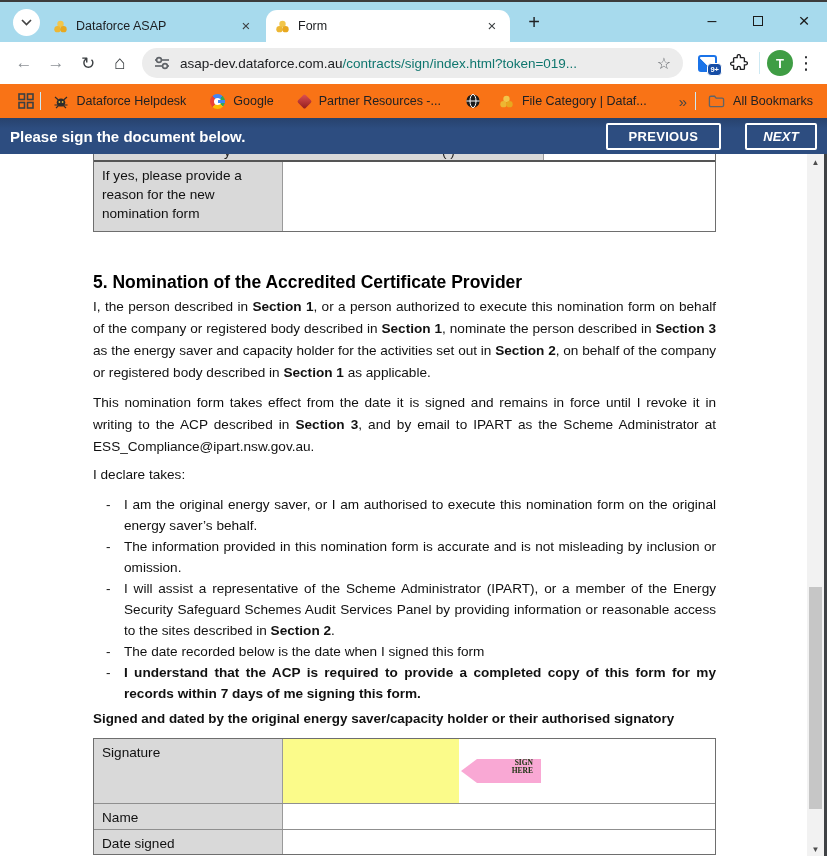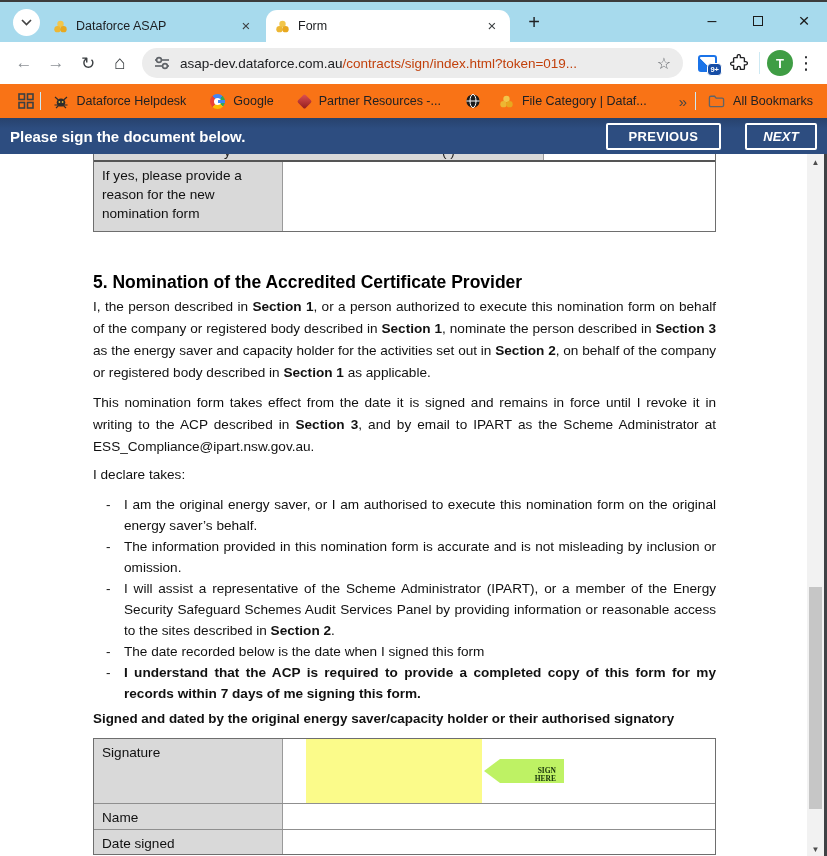--- a/index.html
+++ b/index.html
@@ -27,21 +27,21 @@
 
   
   .toolbar { height:42px; background:#fff; display:flex; align-items:center; padding:0 8px; }
   .nav-btn { width:32px; height:32px; display:flex; align-items:center; justify-content:center;
     font-size:17px; border-radius:50%; }
   .dim { color:#8d9297; }
   .dark { color:#3c4043; }
   .omnibox { flex:1; height:30px; min-width:0; background:#ececec; border-radius:15px;
     display:flex; align-items:center; padding:0 12px; margin:0 6px; }
   .url { margin-left:10px; font-size:13.5px; color:#202124; white-space:nowrap; overflow:hidden; }
-  .url .path { color:#c2410c; }
+  .url .path { color:#0f766e; }
   .star { margin-left:auto; font-size:16px; color:#5f6368; padding-left:8px; }
   .ext9 { position:relative; width:19px; height:17px; border:2px solid #1a73e8; border-radius:3px;
     margin:0 9px; background:linear-gradient(45deg,#1a73e8 42%,transparent 43%); }
   .ext9 .badge { position:absolute; right:-7px; bottom:-6px; background:#174ea6; color:#fff;
     font-size:7.5px; font-weight:bold; padding:1px 2px; border-radius:4px; border:1.5px solid #fff; }
   .icon-btn { display:flex; align-items:center; justify-content:center; width:26px; height:26px; }
   .vsep { width:1px; height:22px; background:#cde9f3; margin:0 7px; }
   .avatar { width:26px; height:26px; border-radius:50%; background:#3f9d44; color:#fff;
     font-size:13px; font-weight:bold; display:flex; align-items:center; justify-content:center; }
   .more { font-size:16px; color:#202124; width:26px; text-align:center; letter-spacing:0; }
@@ -95,32 +95,32 @@
   .p2 { margin-top:8px; }
   .declare { margin-top:6px; }
   .bullets { margin-top:8px; line-height:21px; }
   .bullet { display:flex; }
   .bullet .m { width:31px; padding-left:13px; flex:none; }
   .bullet .tx { flex:1; text-align:justify; }
   .signed { margin-top:4px; font-weight:bold; font-size:13.4px; }
 
   .sigtable { margin-top:8px; border:1px solid #6e6e6e; }
   .sigrow { display:flex; border-top:1px solid #8f8f8f; }
-  .sigrow:first-child { border-top:none;gap:23px; }
+  .sigrow:first-child { border-top:none; }
   .sigrow .lbl { width:189px; background:#d9d9d9; border-right:1px solid #9a9a9a;
     padding:3px 8px; font-size:13.6px; }
   .sigrow .val { flex:1; background:#fff; position:relative; }
   .row-sign { height:64px; }
   .row-name { height:26px; }
   .row-date { height:25px; }
   .hl-yellow { position:absolute; left:0; top:0; bottom:0; width:176px; background:#fbfb8a; }
   .sign-here { position:absolute; left:178px; top:50%; transform:translateY(-50%);
-    width:80px; height:24px; background:#bef264;
+    width:80px; height:24px; background:#f9a8d4;
     clip-path:polygon(0 50%,20% 0,100% 0,100% 100%,20% 100%);
-    display:flex; flex-direction:column; justify-content:flex-end; align-items:flex-end;
+    display:flex; flex-direction:column; justify-content:flex-start; align-items:flex-end;
     padding-right:8px; font-family:"Liberation Serif",serif; font-weight:bold;
     font-size:7.5px; line-height:8px; color:#14300a; }
 
   
   .scrollbar { position:absolute; top:0; right:3px; bottom:0; width:17px; background:#f2f2f2; }
   .scroll-up { position:absolute; top:4px; left:0; right:0; text-align:center; font-size:8px; color:#4d4d4d; }
   .scroll-down { position:absolute; bottom:4px; left:0; right:0; text-align:center; font-size:8px; color:#4d4d4d; }
   .scroll-thumb { position:absolute; top:433px; height:222px; left:2px; right:2px; background:#c6c6c6; }
   .right-edge { position:absolute; top:0; right:0; bottom:0; width:3px; background:#3f4245; }
 

